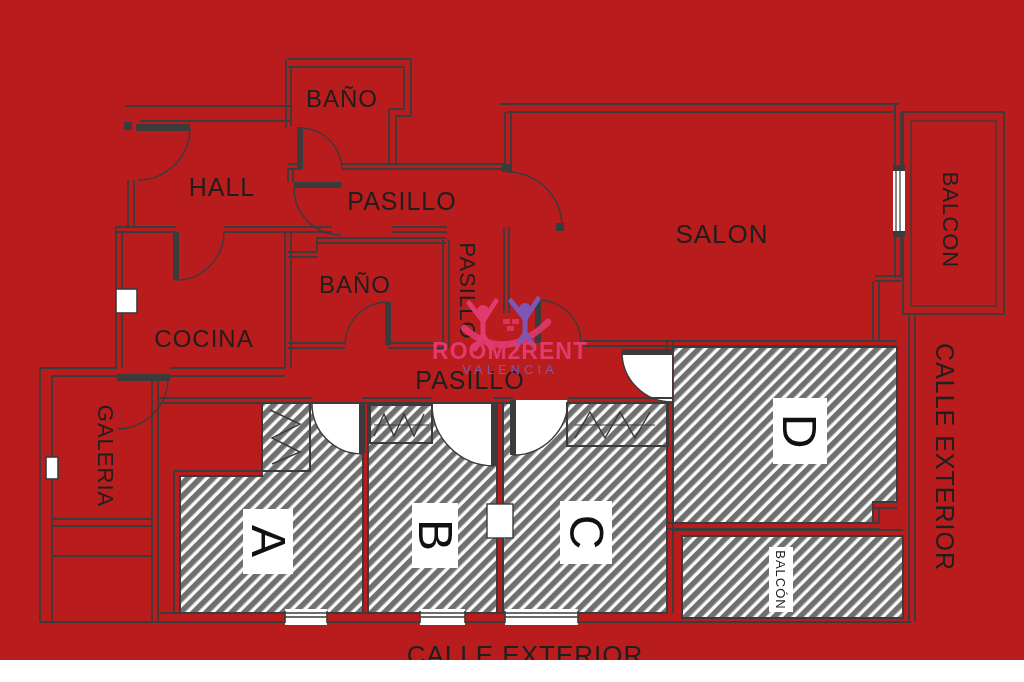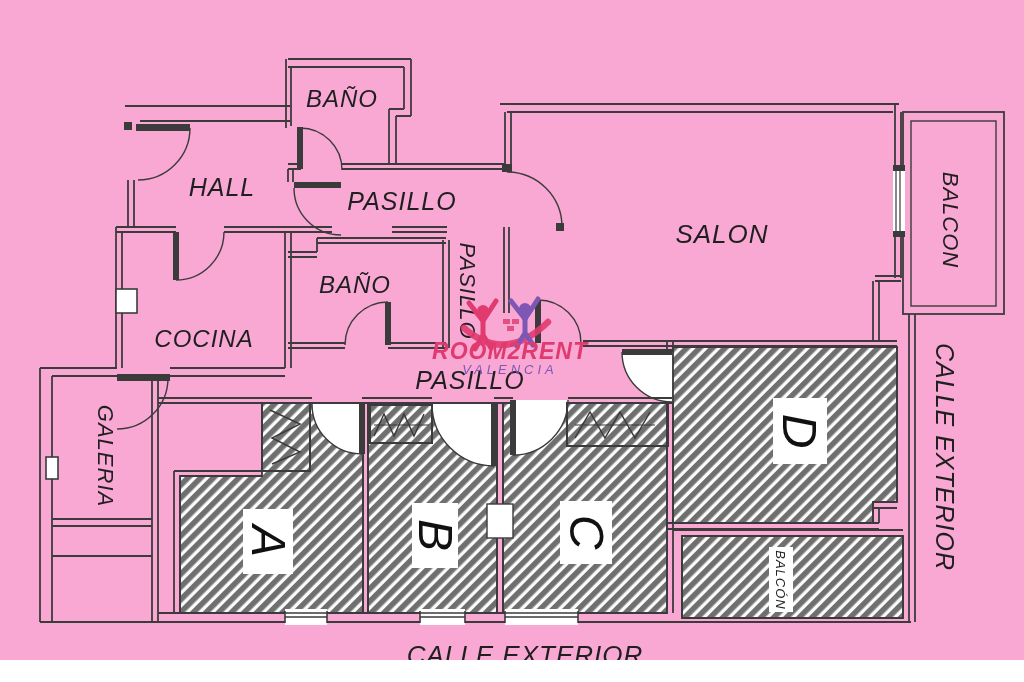--- a/index.html
+++ b/index.html
@@ -1,17 +1,17 @@
 <!DOCTYPE html>
 <html><head>
 <meta charset="utf-8">
 <style>
   html,body{margin:0;padding:0;background:#ffffff;}
-  .page{position:relative;width:1024px;height:660px;background:#f9a8d4;overflow:hidden;
-        font-family:"Liberation Sans", sans-serif;font-style:italic;}
+  .page{position:relative;width:1024px;height:660px;background:#b91c1c;overflow:hidden;
+        font-family:"Liberation Sans", sans-serif;}
   svg{display:block;}
   .room-label{fill:#1f1f1f;letter-spacing:1px;}
   .big-letter{fill:#111;letter-spacing:0;}
   .brand{font-weight:bold;letter-spacing:1px;}
   .city{letter-spacing:4px;}
 </style>
 </head>
 <body>
 
 <div class="page">

